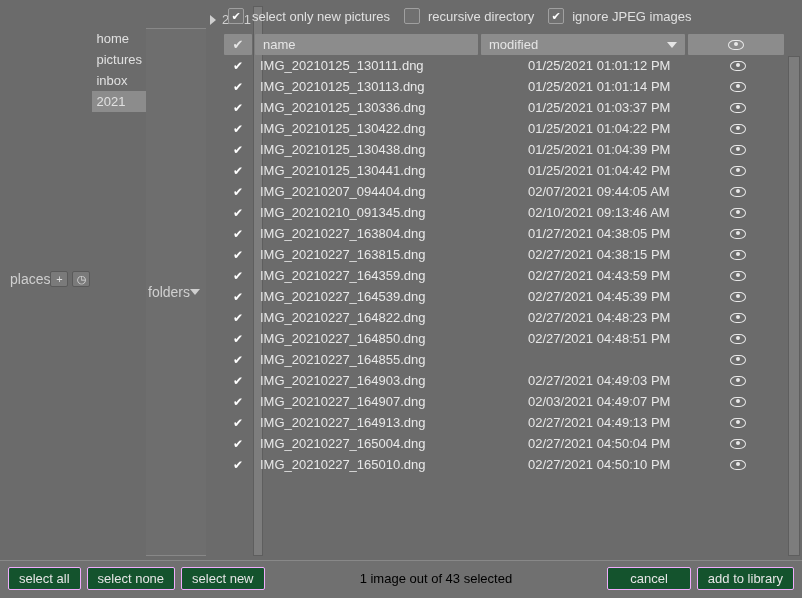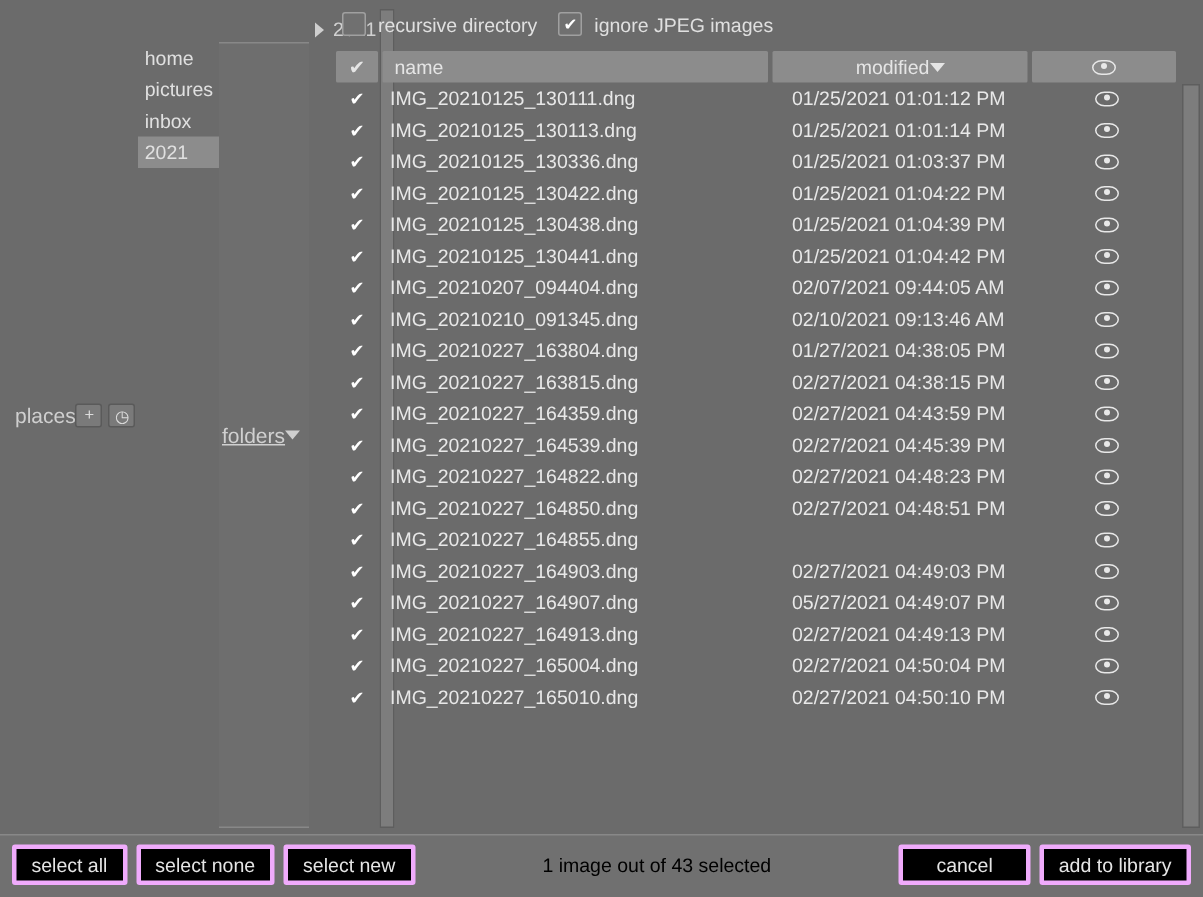--- a/index.html
+++ b/index.html
@@ -7,56 +7,56 @@
   .root { display: flex; flex-direction: column; width: 802px; height: 598px; background: #6b6b6b; }
   .main { display: flex; flex: 1; overflow: hidden; }
   .left { width: 224px; display: flex; flex-direction: row; padding: 4px 4px 4px 8px; justify-content: space-between; }
   .panel-header { display: flex; align-items: center; justify-content: space-between; padding: 4px 2px 6px 2px; color: #cfcfcf; }
   .panel-title { font-size: 14px; }
   .hdr-btns { display: flex; gap: 4px; }
   .hdr-btn { width: 18px; height: 16px; background: #7a7a7a; border: 1px solid #5a5a5a; display: flex; align-items: center; justify-content: center; font-size: 11px; color: #ddd; border-radius: 2px; cursor: pointer; }
   .places-list { display: flex; flex-direction: column; margin-top: 24px; }
   .place-item { padding: 3px 4px; color: #e0e0e0; cursor: pointer; }
   .place-item.selected { background: #8c8c8c; }
-  .folders-header { display: flex; align-items: center; justify-content: space-between; margin-top: 24px; padding: 2px 6px 2px 2px; border-top: 1px solid #888; border-bottom: 1px solid #888; background: #6e6e6e; text-decoration: underline; }
+  .folders-header { display: flex; align-items: center; justify-content: space-between; margin-top: 24px; padding: 2px 6px 2px 2px; border-top: 1px solid #888; border-bottom: 1px solid #888; background: #6e6e6e; }
   .folders-header .panel-title { font-size: 14px; }
   .chev { width: 0; height: 0; border-left: 5px solid transparent; border-right: 5px solid transparent; border-top: 6px solid #cfcfcf; }
   .folders-body { display: flex; flex: 1; margin-top: 2px; }
   .tree { flex: 1; padding: 4px 0 0 4px; }
   .tree-item { display: flex; align-items: center; gap: 6px; padding: 2px 0; cursor: pointer; }
   .tri-right { width: 0; height: 0; border-top: 5px solid transparent; border-bottom: 5px solid transparent; border-left: 6px solid #cfcfcf; }
   .vscroll-left { width: 10px; background: #7d7d7d; border: 1px solid #5e5e5e; margin-left: 2px; }
 
   .right { flex: 1; display: flex; flex-direction: column; padding: 2px 2px 2px 0; }
   .top-opts { display: flex; align-items: center; gap: 14px; padding: 6px 8px 10px 4px; }
   .chk { width: 16px; height: 16px; border: 1px solid #a0a0a0; background: #707070; display: inline-flex; align-items: center; justify-content: center; border-radius: 2px; }
   .chk.checked::after { content: "✔"; font-size: 11px; color: #fff; }
   .opt { display: flex; align-items: center; gap: 8px; color: #e0e0e0; cursor: pointer; }
 
   .table-wrap { flex: 1; display: flex; overflow: hidden; }
   .table { flex: 1; overflow: hidden; }
   .thead { display: flex; gap: 3px; padding-right: 2px; }
   .th { background: #8c8c8c; color: #e5e5e5; padding: 3px 8px; border-radius: 1px; display: flex; align-items: center; }
   .th-check { width: 28px; justify-content: center; }
   .th-name { flex: 1; }
-  .th-mod { width: 170px; justify-content: center; }
+  .th-mod { width: 204px; justify-content: space-between; }
   .th-eye { width: 96px; justify-content: center; }
   .sort-tri { width: 0; height: 0; border-left: 5px solid transparent; border-right: 5px solid transparent; border-top: 6px solid #e5e5e5; }
   .tbody { height: 476px; overflow: hidden; }
   .row { display: flex; align-items: center; padding: 3px 0; color: #e8e8e8; }
   .cell-check { width: 28px; text-align: center; color: #fff; font-size: 12px; }
   .cell-name { flex: 1; padding-left: 8px; }
   .cell-mod { width: 170px; padding-left: 8px; }
   .cell-eye { width: 96px; display: flex; justify-content: center; }
   .eye { width: 16px; height: 10px; border: 1.5px solid #e8e8e8; border-radius: 80% / 100%; position: relative; }
   .eye::after { content: ""; position: absolute; width: 4px; height: 4px; background: #e8e8e8; border-radius: 50%; top: 1.5px; left: 4.5px; }
   .vscroll-right { width: 12px; background: #7d7d7d; border: 1px solid #5e5e5e; margin-left: 2px; margin-top: 22px; margin-bottom: 2px; }
 
   .footer { display: flex; align-items: center; padding: 6px 8px 8px 8px; background: #707070; border-top: 1px solid #888; gap: 6px; }
-  .btn { background: #000000; border: 3px solid #f0abfc; color: #e5e5e5; padding: 3px 10px; border-radius: 2px; cursor: pointer; font-size: 13px; }
+  .btn { background: #14532d; border: 1px solid #f0abfc; color: #e5e5e5; padding: 3px 10px; border-radius: 2px; cursor: pointer; font-size: 13px; }
   .status { flex: 1; text-align: center; color: #000000; }
   .btn.wide { padding: 3px 22px; }
 </style>
 </head>
 <body>
 
 <div class="root">
   <div class="main">
 
     <div class="left">
@@ -84,20 +84,24 @@
               <span class="tri-right"></span>
               <span>2021</span>
             </div>
           </div>
         <div class="vscroll-left"></div>
       </div>
     </div>
 
     <div class="right">
       <div class="top-opts">
+        <label class="opt">
+          <span id="chk-new" class="chk checked"></span>
+          <span>select only new pictures</span>
+        </label>
         <label class="opt">
           <span id="chk-rec" class="chk"></span>
           <span>recursive directory</span>
         </label>
         <label class="opt">
           <span id="chk-jpg" class="chk checked"></span>
           <span>ignore JPEG images</span>
         </label>
       </div>
 
@@ -238,21 +242,21 @@
                 <div class="cell-check">✔</div>
                 <div class="cell-name">IMG_20210227_164903.dng</div>
                 <div class="cell-mod">02/27/2021 04:49:03 PM</div>
                 <div class="cell-eye">
                   <span class="eye"></span>
                 </div>
               </div>
               <div class="row">
                 <div class="cell-check">✔</div>
                 <div class="cell-name">IMG_20210227_164907.dng</div>
-                <div class="cell-mod">05/27/2021 04:49:07 PM</div>
+                <div class="cell-mod">02/03/2021 04:49:07 PM</div>
                 <div class="cell-eye">
                   <span class="eye"></span>
                 </div>
               </div>
               <div class="row">
                 <div class="cell-check">✔</div>
                 <div class="cell-name">IMG_20210227_164913.dng</div>
                 <div class="cell-mod">02/27/2021 04:49:13 PM</div>
                 <div class="cell-eye">
                   <span class="eye"></span>

